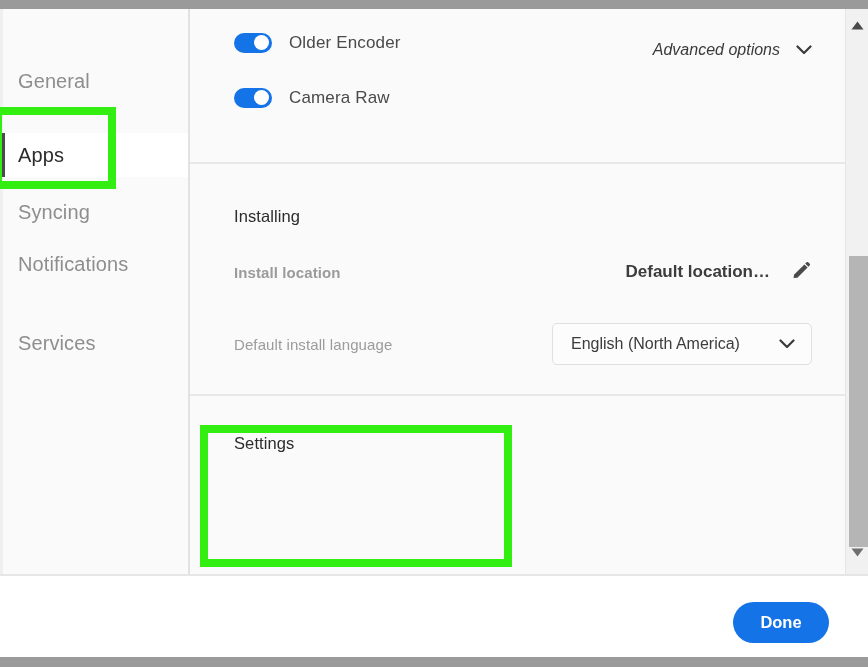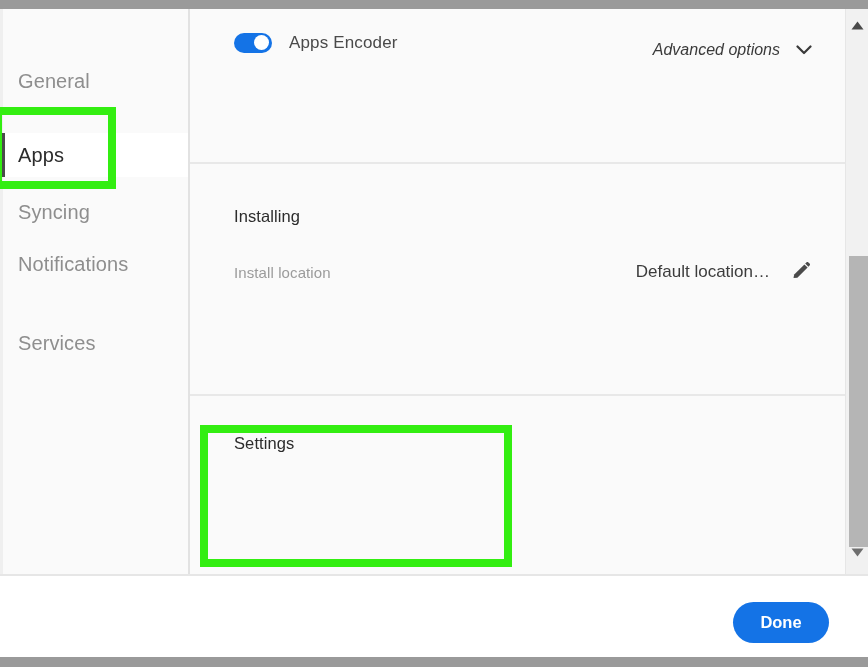--- a/index.html
+++ b/index.html
@@ -346,44 +346,59 @@
               <svg width="16" height="10" viewBox="0 0 16 10">
                 <polyline points="1.5,1.5 8,8 14.5,1.5" fill="none" stroke="#3a3a3a" stroke-width="2.2" stroke-linecap="round" stroke-linejoin="round"></polyline>
               </svg>
             </span>
           </div>
 
           <div class="toggle-row">
             <span class="toggle">
               <span class="knob"></span>
             </span>
-            <span class="toggle-label">Apps Encoder</span>
-          </div>
-
+            <span class="toggle-label">Older Encoder</span>
+          </div>
+
+          <div class="toggle-row">
+            <span class="toggle">
+              <span class="knob"></span>
+            </span>
+            <span class="toggle-label">Camera Raw</span>
+          </div>
 
         </div>
 
         <div class="section" style="height:232px; padding-top:43px;">
 
           <div class="section-title">Installing</div>
 
-          <div class="field-row" style="margin-top:32px; height:28px;">
+          <div class="field-row" style="margin-top:32px; height:28px;font-weight:bold;">
             <span class="field-label">Install location</span>
             <span class="field-value">
               <span>Default location…</span>
               <span class="pencil-btn">
                 <svg width="22" height="22" viewBox="0 0 22 22">
                   <path d="M3.5 17.0 L4.2 13.6 L14.4 3.4 L17.6 6.6 L7.4 16.8 Z" fill="#4a4a4a"></path>
                   <path d="M15.2 2.6 L18.4 5.8 L19.6 4.6 C20.2 4.0 20.2 3.2 19.6 2.6 L18.4 1.4 C17.8 0.8 17.0 0.8 16.4 1.4 Z" fill="#4a4a4a"></path>
                 </svg>
               </span>
             </span>
           </div>
 
           <div class="field-row" style="margin-top:37px; height:42px;">
+            <span class="field-label">Default install language</span>
+            <span class="select-box">
+              <span>English (North America)</span>
+              <span>
+                <svg width="16" height="10" viewBox="0 0 16 10">
+                  <polyline points="1.5,1.5 8,8 14.5,1.5" fill="none" stroke="#3a3a3a" stroke-width="2.2" stroke-linecap="round" stroke-linejoin="round"></polyline>
+                </svg>
+              </span>
+            </span>
           </div>
 
         </div>
 
         <div class="section" style="height:178px; padding-top:38px;">
 
           <div class="section-title">Settings</div>
 
 
         </div>

